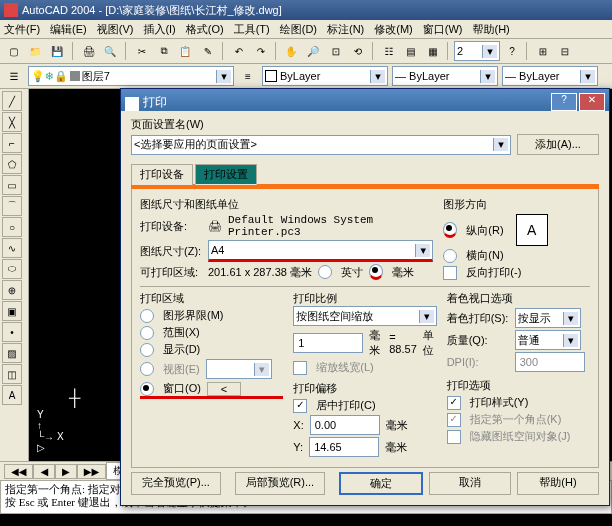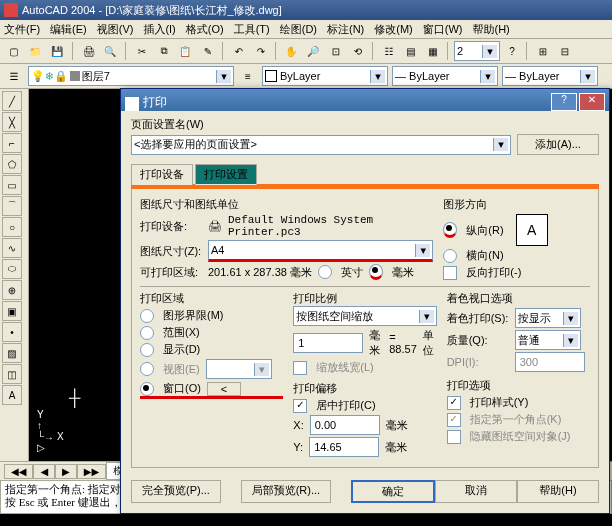--- a/index.html
+++ b/index.html
@@ -45,21 +45,21 @@
 .radio{border-radius:50%}
 .radio.sel::after{content:"";display:block;width:6px;height:6px;background:#000;border-radius:50%;margin:2px}
 .check.sel::after{content:"✓";font-size:10px;line-height:10px;display:block;text-align:center}
 .underline-red{border-bottom:3px solid #d00}
 .cols{display:flex;gap:10px}
 .col{flex:1}
 .lbl{display:inline-block;min-width:62px}
 .preview-box{width:30px;height:30px;border:1px solid #000;background:#fff;display:flex;align-items:center;justify-content:center;font-size:14px;margin-left:6px}
 .hr{border-top:1px solid #aca899;margin:4px 0}
 .disabled{color:#888}
-.dlg-buttons{display:flex;gap:0;justify-content:flex-end;margin-top:12px}
+.dlg-buttons{display:flex;gap:6px;justify-content:flex-end;margin-top:4px}
 </style>
 </head>
 <body>
 
 <div class="titlebar">
   <span class="icon"></span>
   <span>AutoCAD 2004 - [D:\家庭装修\图纸\长江村_修改.dwg]</span>
 </div>
 
 <div class="menubar">

